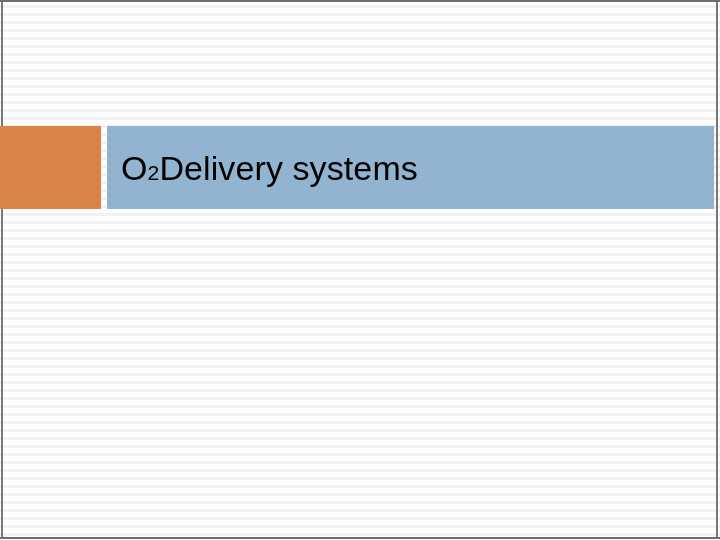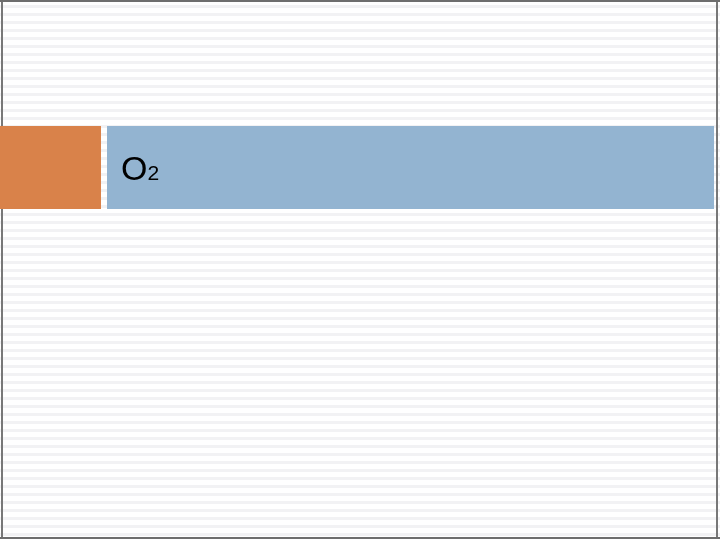--- a/index.html
+++ b/index.html
@@ -129,19 +129,20 @@
   <div class="frame-bottom"></div>
   <div class="frame-left"></div>
   <div class="frame-right"></div>
 
   <div class="title-band">
     <div class="accent-block"></div>
     <div class="title-plate">
       <div class="title-text">
           <span>O</span>
           <sub>2</sub>
+          <span> Delivery systems</span>
         </div>
     </div>
   </div>
 
   <div class="body-area"></div>
 
 </div>
 
 </body></html>

